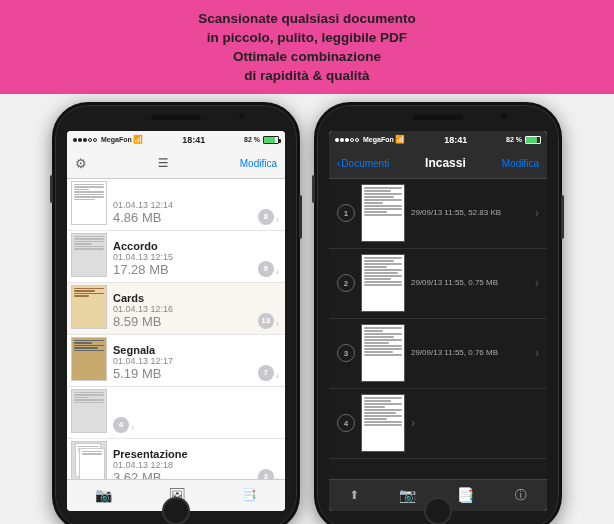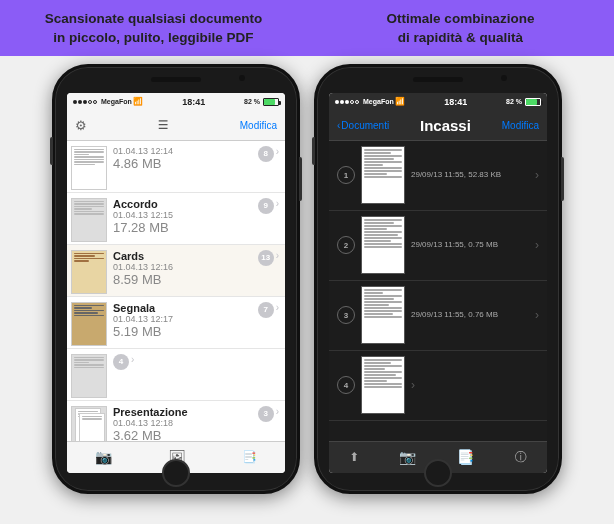--- a/index.html
+++ b/index.html
@@ -9,22 +9,23 @@
       background: #f0f0f0;
       font-family: -apple-system, 'Helvetica Neue', Arial, sans-serif;
       overflow: hidden;
       display: flex;
       flex-direction: column;
     }
 
     .top-banner {
       display: flex;
       width: 100%;
-      background: #8b5cf6;
+      background: #ec4899;
       padding: 10px 0 8px 0;
+      flex-direction: column;
     }
 
     .banner-left, .banner-right {
       flex: 1;
       text-align: center;
       padding: 0 14px;
     }
 
     .banner-text {
       font-size: 13.5px;
@@ -157,21 +158,21 @@
       background: #fff;
     }
 
     .screen-content-dark {
       background: #1c1c1c;
     }
 
     
     .list-item {
       display: flex;
-      align-items: flex-start;
+      align-items: flex-end;
       border-bottom: 1px solid #e5e5e5;
       padding: 5px 6px 5px 4px;
       height: 52px;
     }
 
     .list-thumb {
       width: 36px;
       height: 44px;
       background: #ddd;
       border: 1px solid #ccc;
@@ -288,21 +289,21 @@
 
     .dark-item-info { flex: 1; }
     .dark-item-date { font-size: 8px; color: #aaa; line-height: 1.5; }
 
     .dark-arrow {
       color: #555;
       font-size: 12px;
     }
 
     .tab-inactive { color: #007aff; font-size: 10px; }
-    .tab-active { color: #fff; font-size: 15px; font-weight: 600; }
+    .tab-active { color: #fff; font-size: 12px; font-weight: 600; }
 
     
     .home-btn {
       width: 28px;
       height: 28px;
       border-radius: 50%;
       border: 2px solid #333;
       position: absolute;
       bottom: 4px;
       background: #1a1a1a;

